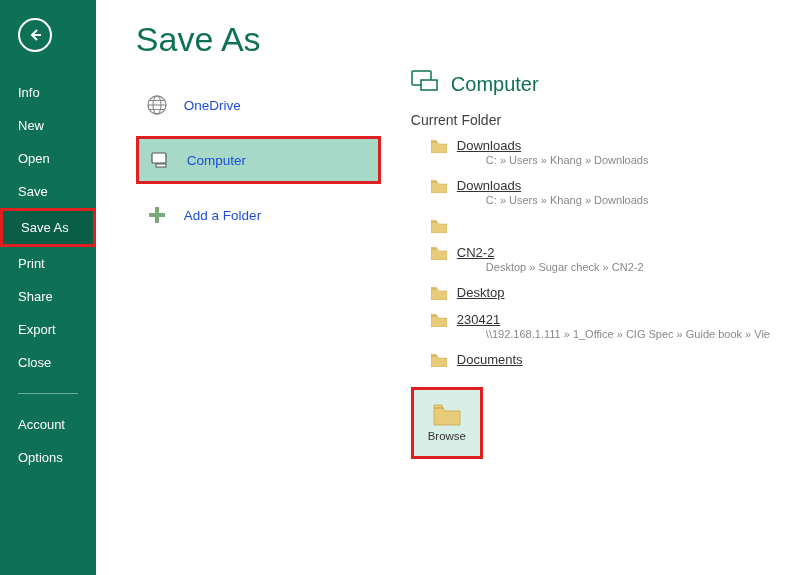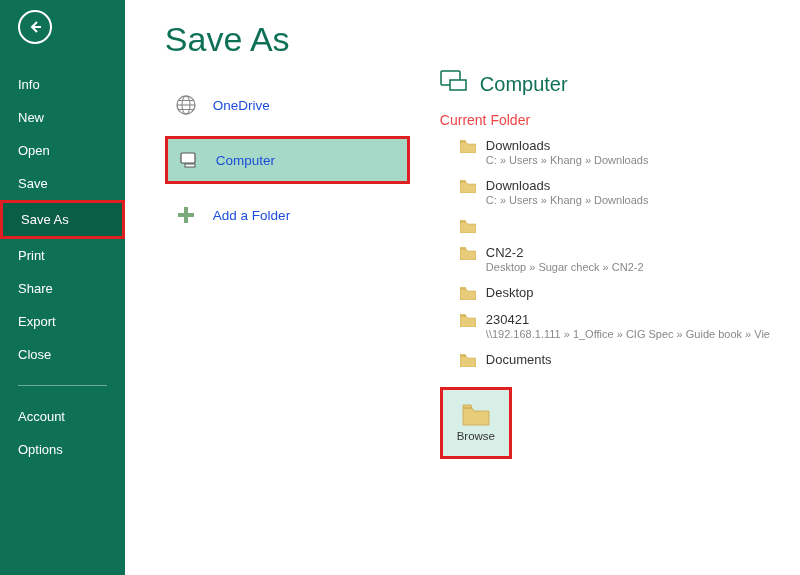--- a/index.html
+++ b/index.html
@@ -7,21 +7,21 @@
       font-family: "Segoe UI", Tahoma, sans-serif;
       width: 800px;
       height: 575px;
       background: #ffffff;
       display: flex;
       overflow: hidden;
     }
     .sidebar {
       width: 162px;
       background: #0e7155;
-      padding-top: 10px;
+      padding-top: 18px;
     }
     .back-btn {
       width: 34px;
       height: 34px;
       border: 2px solid #ffffff;
       border-radius: 50%;
       margin-left: 18px;
       margin-bottom: 24px;
       display: flex;
       align-items: center;
@@ -86,45 +86,47 @@
       gap: 12px;
       margin-bottom: 14px;
     }
     .right-header-title {
       font-size: 20px;
       color: #0e7155;
       font-weight: 400;
     }
     .section-label {
       font-size: 14px;
-      color: #ef4444;
+      color: #404040;
       margin: 8px 0 6px 0;
     }
     .folder-item {
       display: flex;
       align-items: flex-start;
       gap: 10px;
       padding: 4px 0 8px 20px;
     }
     .folder-icon {
       width: 16px;
       height: 13px;
       margin-top: 2px;
       flex-shrink: 0;
     }
     .folder-name {
       font-size: 13px;
       color: #333;
+      text-decoration: underline;
     }
     .folder-path {
       font-size: 11px;
       color: #888;
       margin-top: 1px;
       white-space: nowrap;
       overflow: hidden;
+      margin-left: 29px;
     }
     .folder-text { min-width: 0; flex: 1; }
     .browse-btn {
       width: 72px;
       height: 72px;
       background: #d8efe7;
       display: flex;
       flex-direction: column;
       align-items: center;
       justify-content: center;

